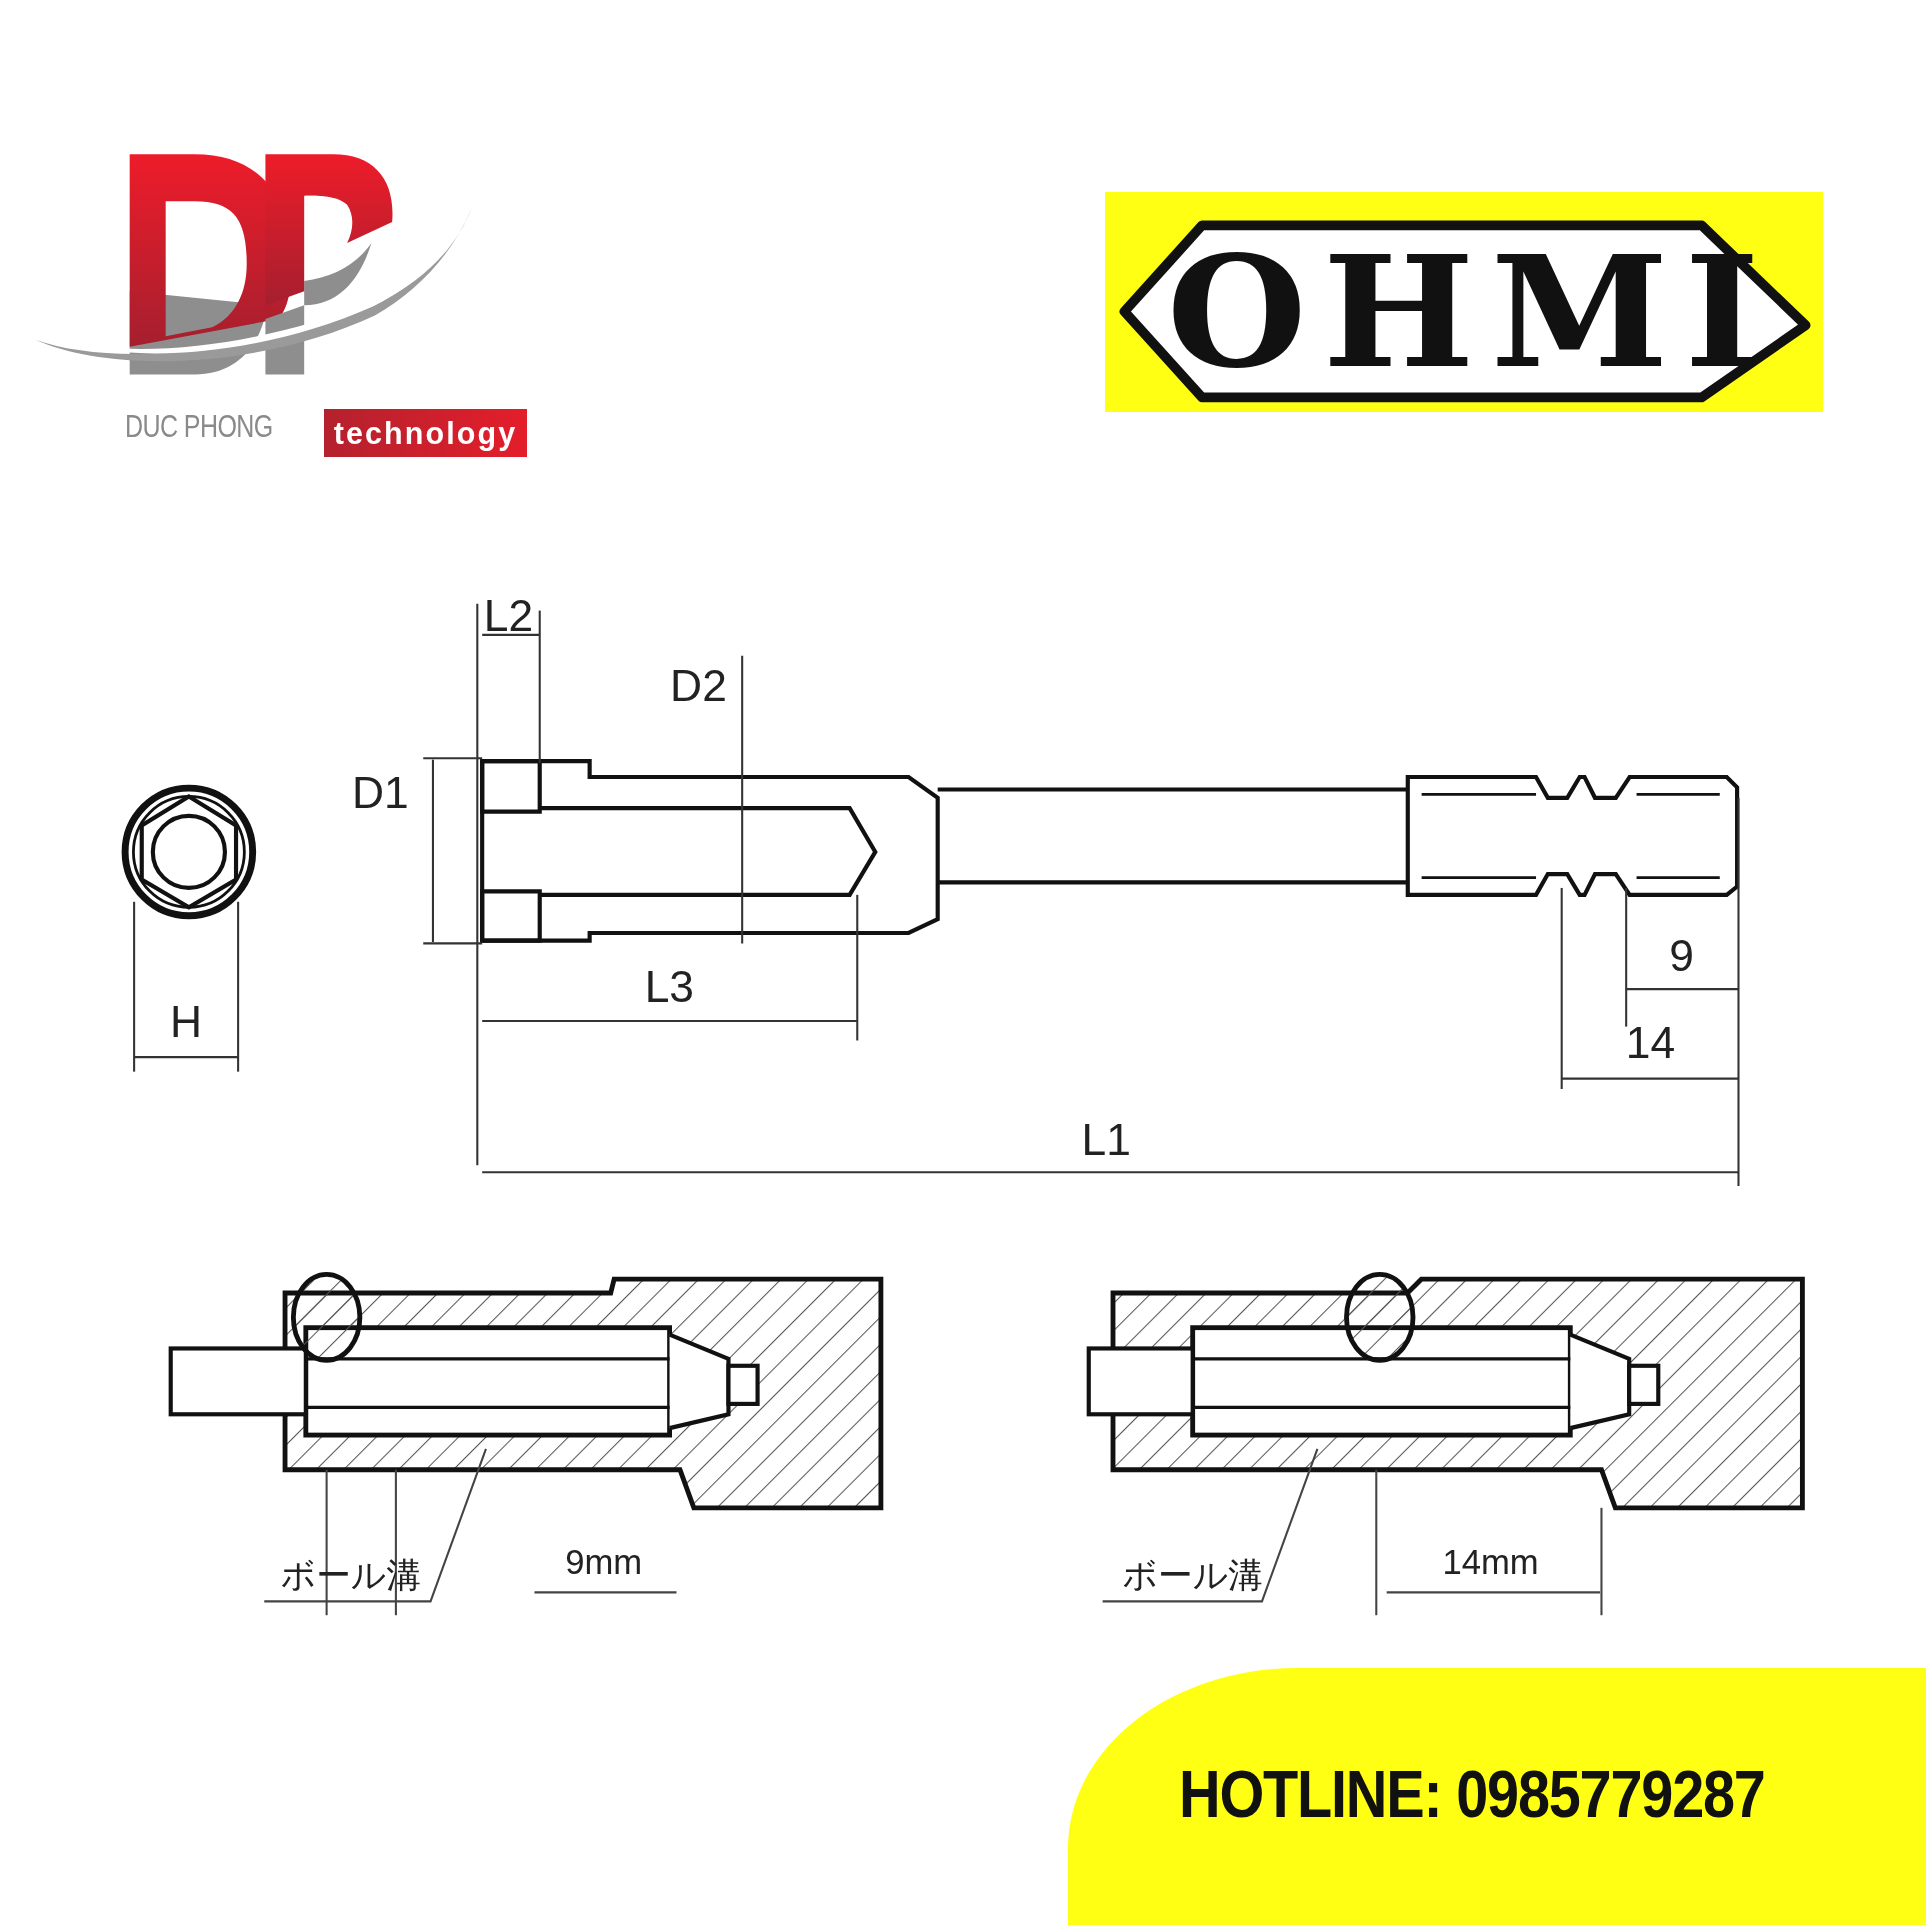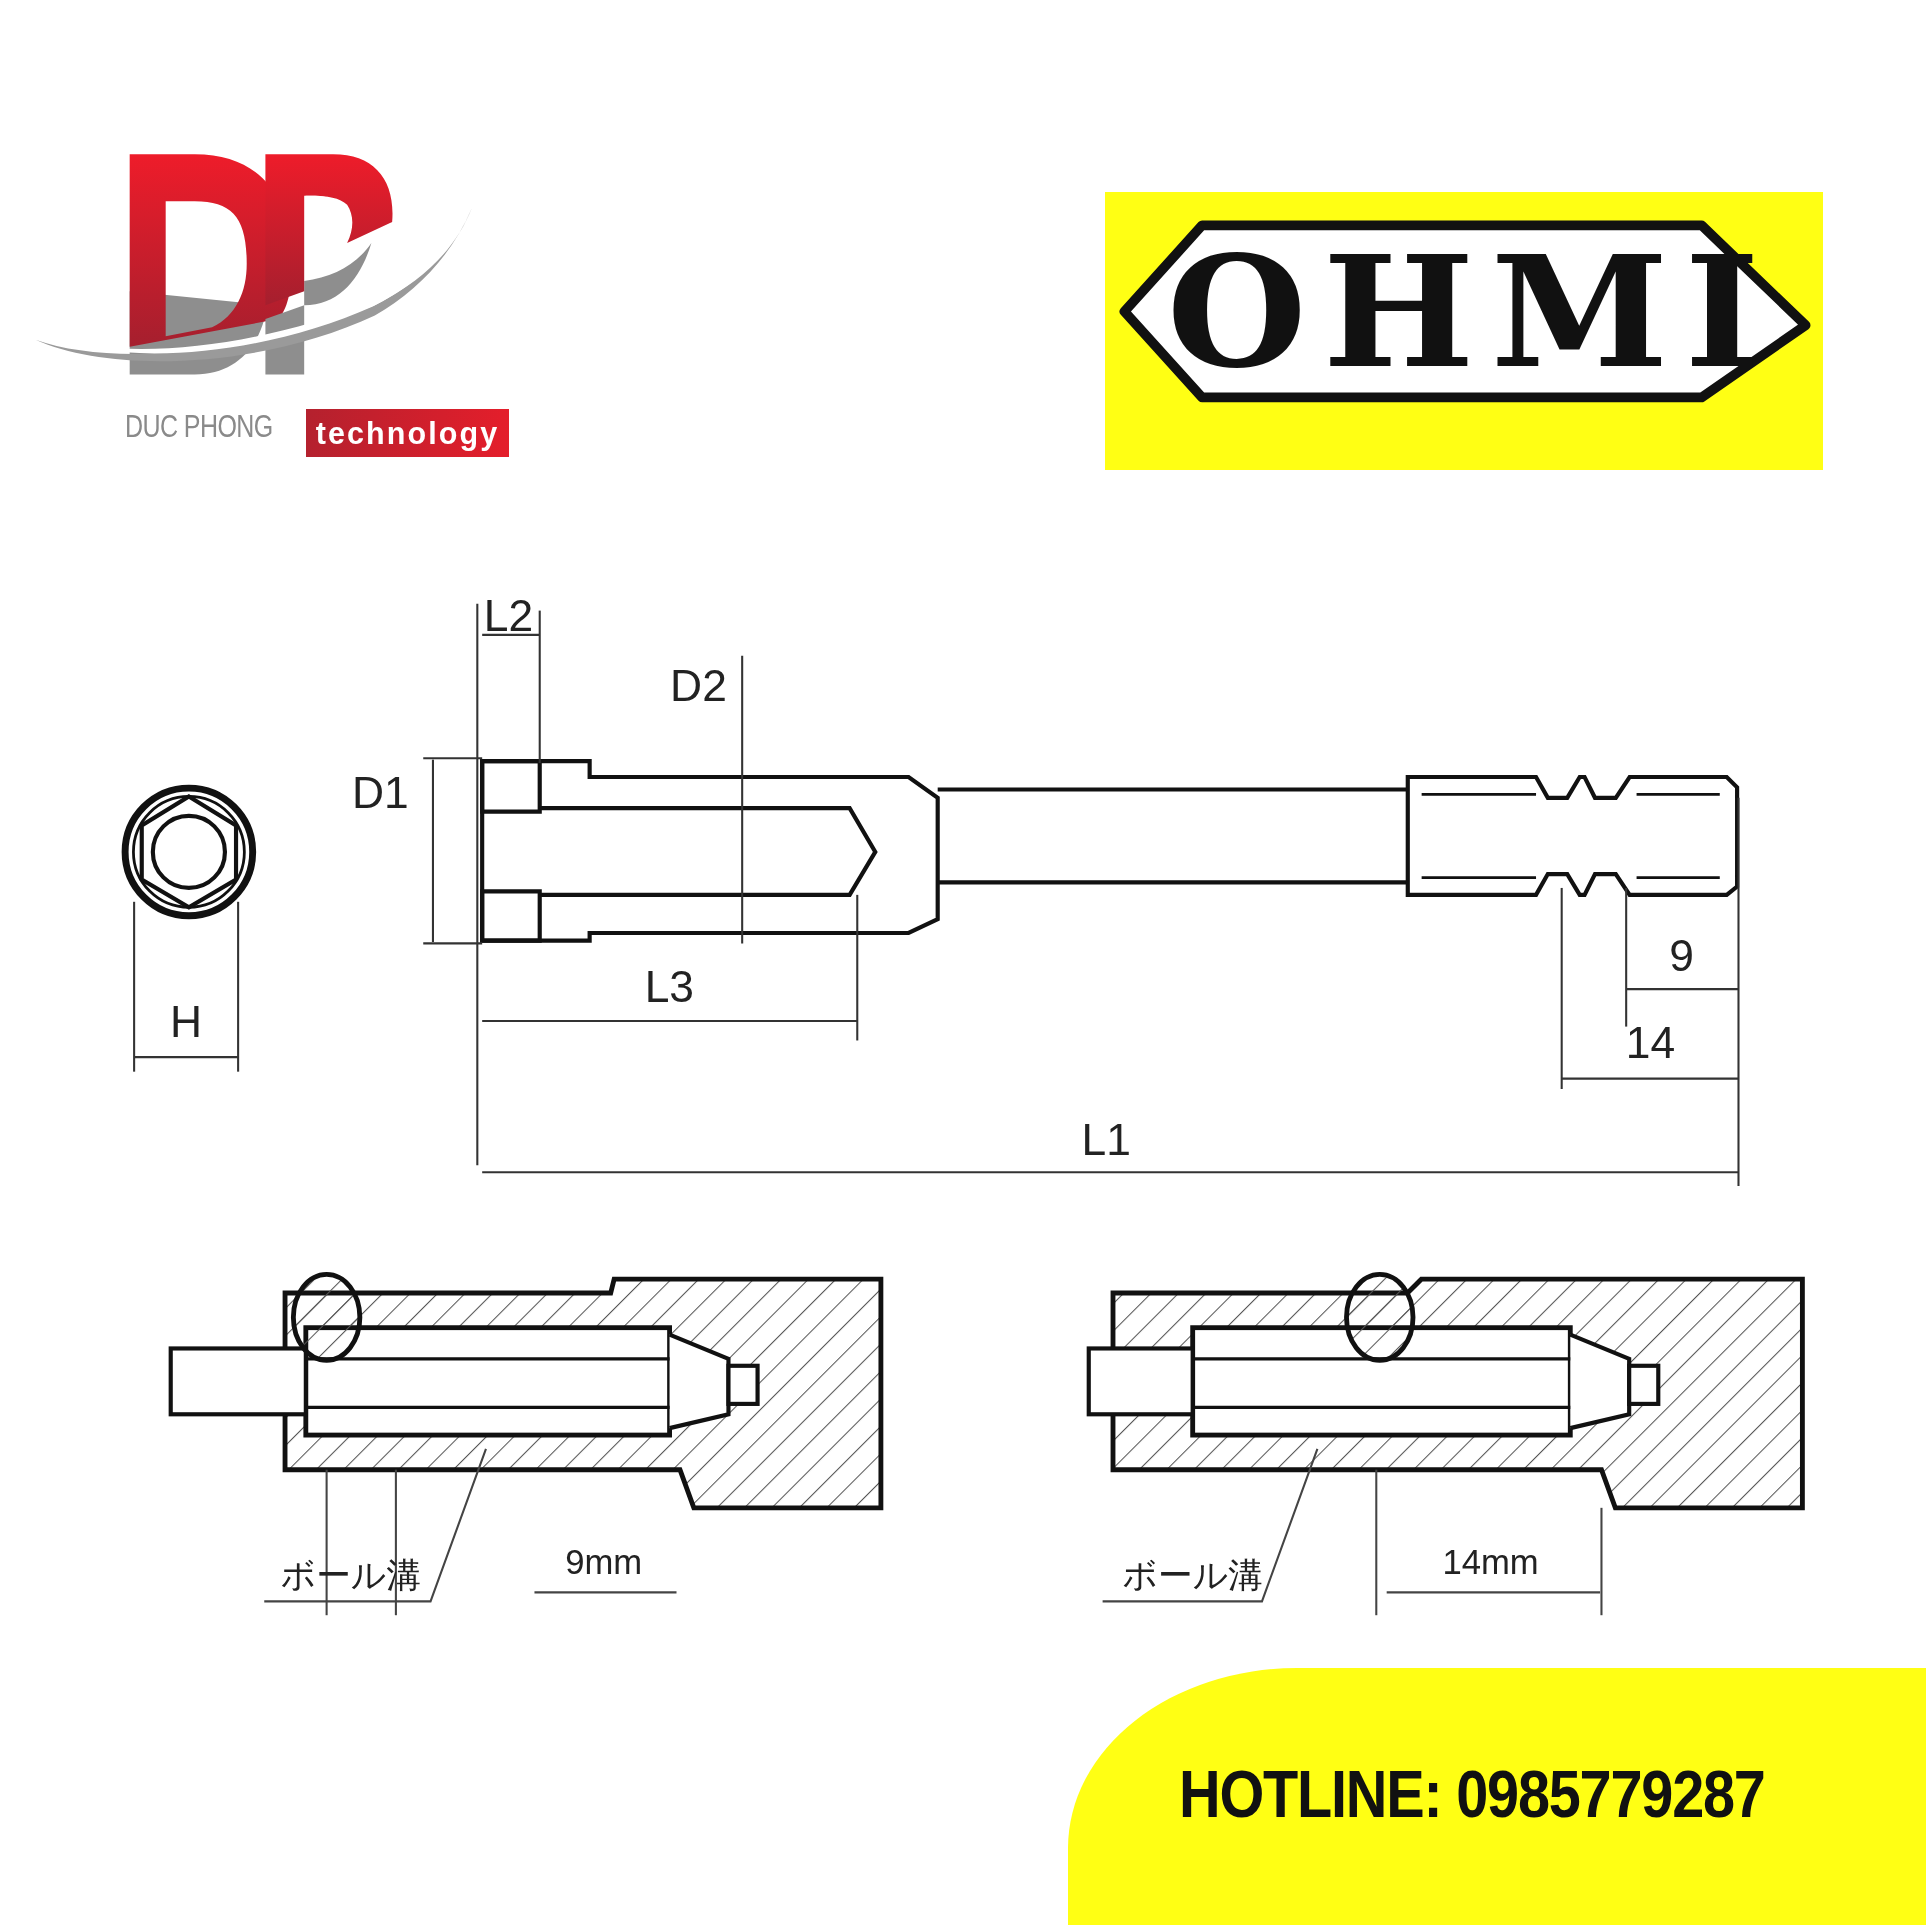--- a/index.html
+++ b/index.html
@@ -1,21 +1,21 @@
 <!DOCTYPE html>
 <html style="font-size:11px"><head>
 <meta charset="utf-8">
 <style>
   html, body { margin:0; padding:0; background:#ffffff; }
   body { width:1926px; height:1925px; position:relative; overflow:hidden; font-family:"Liberation Sans", sans-serif; }
   .abs { position:absolute; }
   svg text { font-family:"Liberation Sans", sans-serif; }
   .dp-tagline { left:125px; top:409px; height:50px; display:flex; align-items:flex-start; }
   .dp-company { font-family:"Liberation Sans", sans-serif; font-size:30.5px; color:#8a8a8a; letter-spacing:-0.7px; transform:scaleX(0.82); transform-origin:left center; width:180px; white-space:nowrap; }
-  .dp-badge { background:linear-gradient(90deg,#b4212e,#e41e2b); color:#fff; font-weight:bold; font-size:30.5px; letter-spacing:2.1px; padding:4.2px 9.7px; height:40px; line-height:40px; margin-left:1px; display:flex; align-items:center; }
+  .dp-badge { background:linear-gradient(90deg,#b4212e,#e41e2b); color:#fff; font-weight:bold; font-size:30.5px; letter-spacing:2.1px; padding:4.2px 9.7px; height:40px; line-height:40px; margin-left:19px; display:flex; align-items:center; }
   .hotline { left:1179px; top:1755px; font-weight:bold; font-size:67px; color:#111; letter-spacing:-1.4px; transform:scaleX(0.86); transform-origin:left center; white-space:nowrap; }
 </style>
 </head>
 <body>
 
 <div class="abs" style="left:28px;top:139px;width:569px;height:333px;">
   <svg width="569" height="277" viewBox="0 0 820 400">
     <defs>
       <linearGradient id="redg" x1="0" y1="0" x2="0" y2="1">
         <stop offset="0" stop-color="#ee1c2a"></stop>
@@ -35,21 +35,21 @@
 
     <path d="M10 290 C120 330 330 310 500 240 C580 200 620 150 640 100 C610 170 560 220 500 255 C340 330 120 340 10 290 Z" fill="#9a9a9a"></path>
     <path d="M30 285 C140 322 330 302 495 235 C570 200 610 160 630 115 C600 175 555 212 497 242 C340 312 140 330 30 285 Z" fill="#ffffff"></path>
   </svg>
 </div>
 <div class="abs dp-tagline">
   <span class="dp-company">DUC PHONG</span>
   <span class="dp-badge">technology</span>
 </div>
 
-<div class="abs" style="left:1105px;top:192px;width:718px;height:278px;background:#ffff14;">
+<div class="abs" style="left:1105px;top:192px;width:718px;height:220px;background:#ffff14;">
   <svg width="718" height="236" viewBox="0 0 1035 340">
     <polygon points="140,48 860,48 1010,192 860,296 140,296 28,172" fill="#ffffff" stroke="#111" stroke-width="14" stroke-linejoin="round"></polygon>
   </svg>
   <div class="abs" style="left:76px;top:47px;width:569px;text-align:center;font-family:'DejaVu Serif', serif;font-weight:bold;font-size:153px;line-height:146px;color:#111;letter-spacing:15.3px;transform:scaleX(1.05);">OHMI</div>
 </div>
 
 <svg class="abs" style="left:0;top:569px;" width="1926" height="624" viewBox="0 820 2777 900">
   <g fill="none" stroke="#111" stroke-width="6">
 
     <circle cx="272" cy="1228" r="92" stroke-width="10"></circle>

